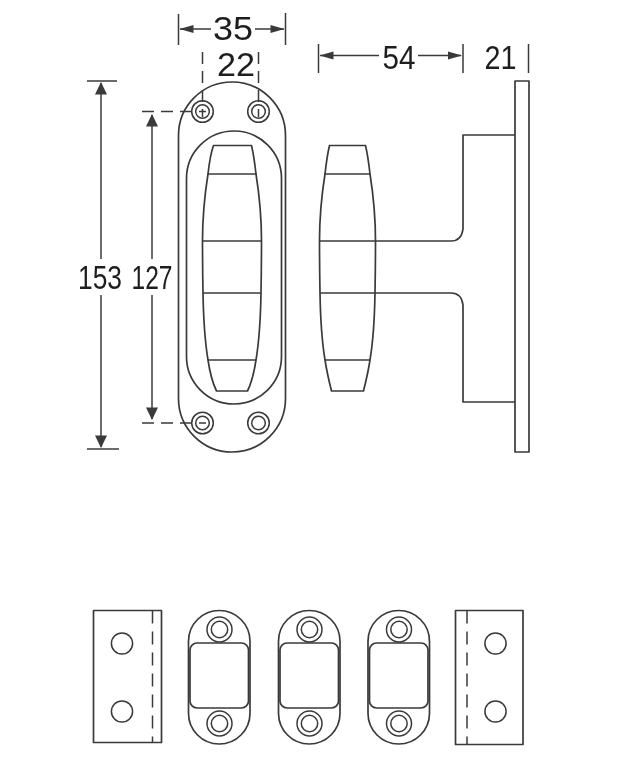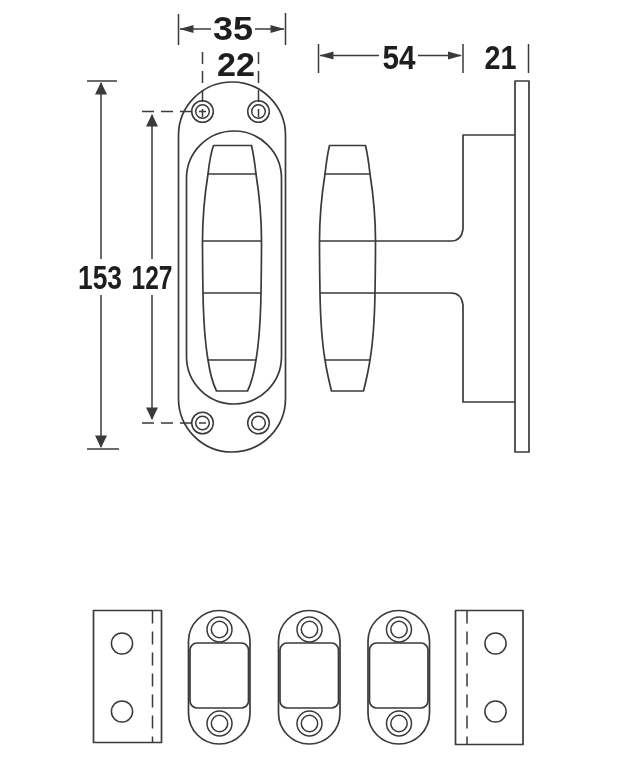--- a/index.html
+++ b/index.html
@@ -6,21 +6,20 @@
     --line:#3a3a3a;
     --text:#1e1e1e;
     --background:#ffffff;
   }
   html,body{margin:0;padding:0;background:var(--background);}
   .stage{
     position:relative;
     width:619px;height:780px;
     background:var(--background);
     overflow:hidden;
-    font-weight:bold;
   }
   svg{display:block;}
   .ln{fill:none;stroke:var(--line);stroke-width:1.7;stroke-linecap:butt;stroke-linejoin:round;}
   .thin{stroke-width:1.5;}
   .dash{stroke-dasharray:12 7;}
   .dash2{stroke-dasharray:13 8;}
   .arrow{fill:var(--line);stroke:none;}
   .dim-text{
     font-family:"Liberation Sans", sans-serif;
     font-size:33px;

